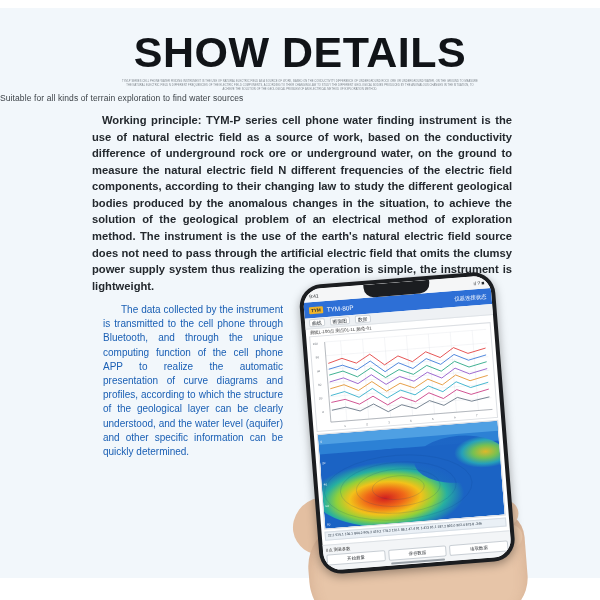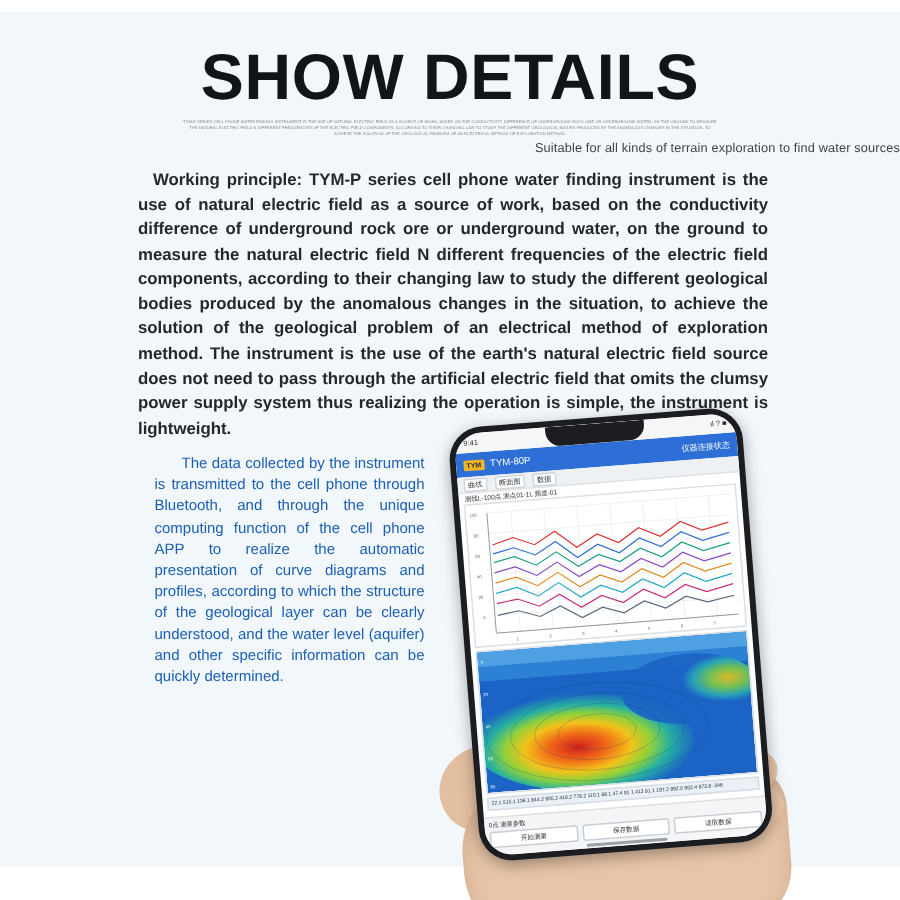--- a/index.html
+++ b/index.html
@@ -61,21 +61,21 @@
     text-align: center;
     font-size: 2.6px;
     line-height: 1.5;
     color: #7b8288;
     letter-spacing: 0.1px;
   }
   .subtitle {
     position: absolute;
     left: 0; top: 73px;
     width: 600px;
-    text-align: right;
+    text-align: left;
     font-size: 8.5px;
     color: #3d4348;
     letter-spacing: 0.1px;
   }
   .para-main {
     position: absolute;
     left: 92px;
     top: 92px;
     width: 420px;
     font-size: 11.2px;

